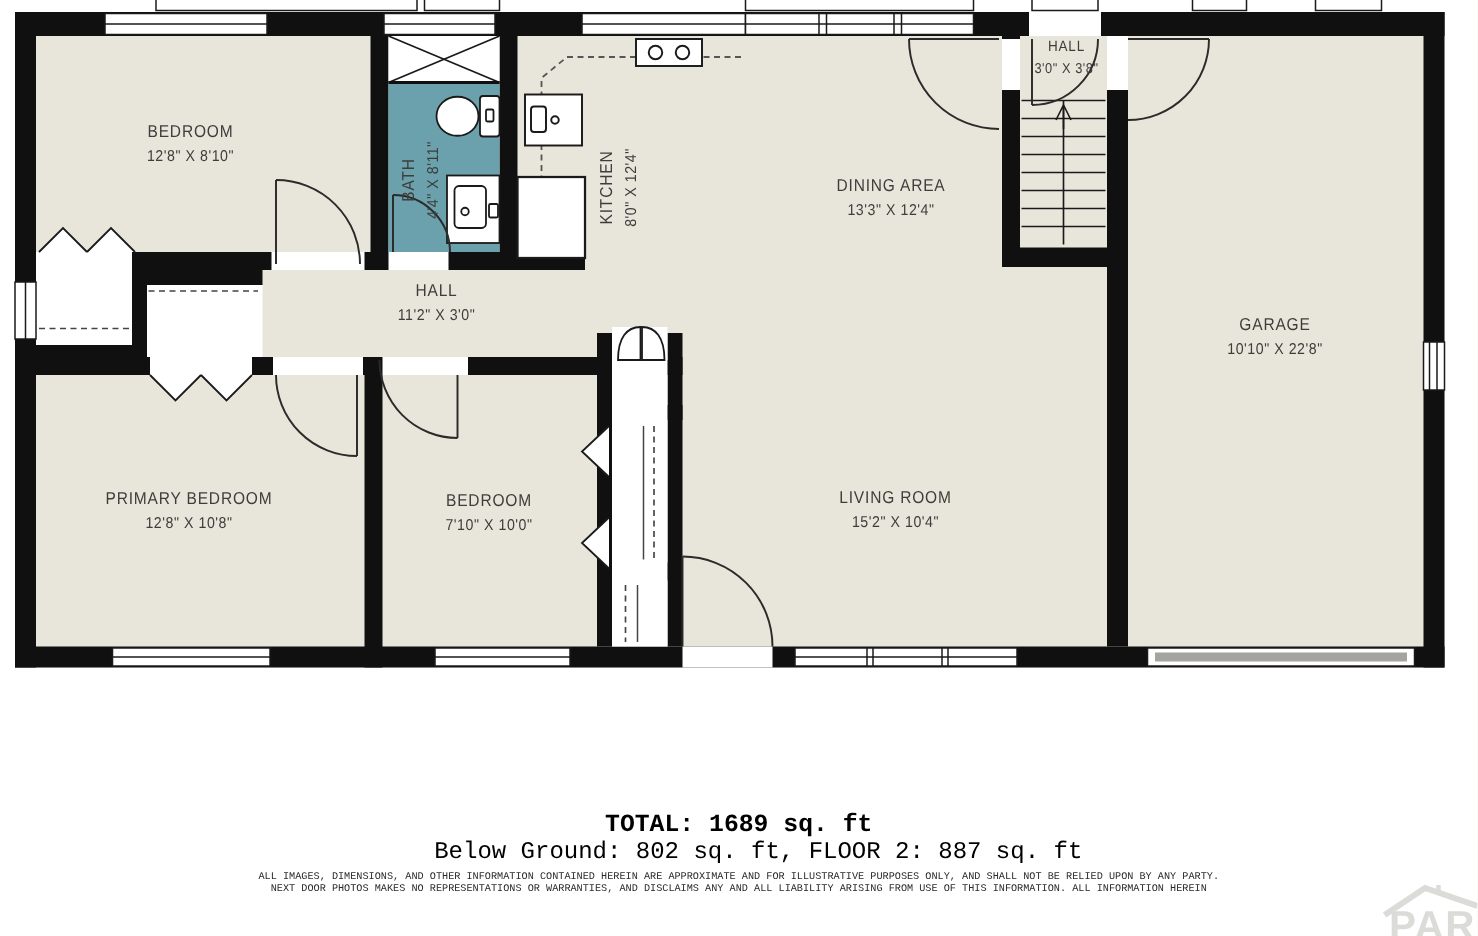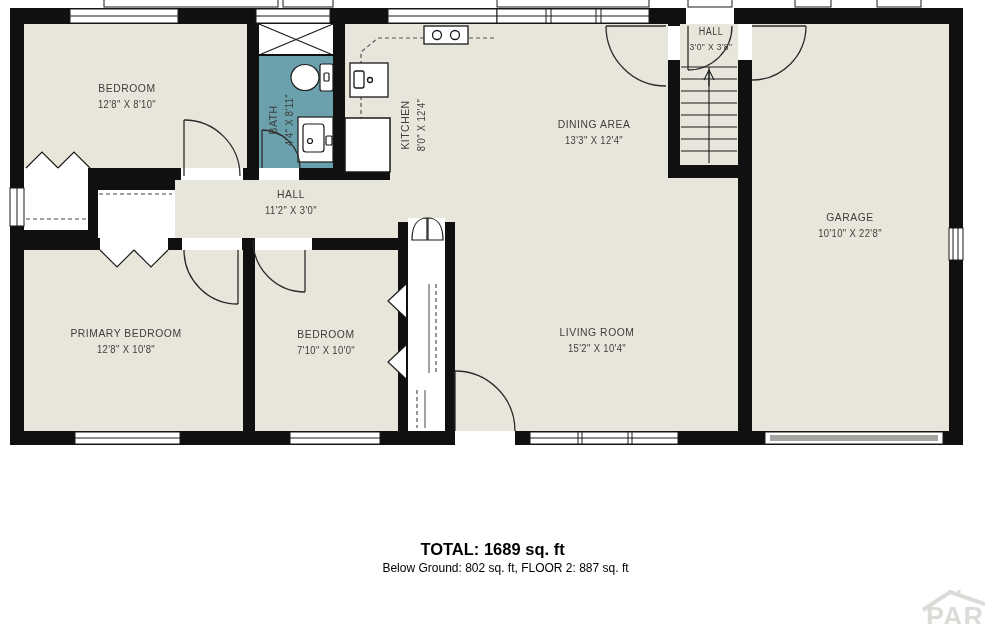--- a/index.html
+++ b/index.html
@@ -7,23 +7,23 @@
          font-family:"Liberation Sans",sans-serif;}
   .plan-svg{position:absolute;left:0;top:0;}
   .label{position:absolute;transform:translate(-50%,-50%) scaleX(.9);text-align:center;
          color:#3d3d3c;line-height:1.45;white-space:nowrap;}
   .label.v{transform:translate(-50%,-50%) rotate(-90deg) scaleX(.9);}
   .rname{font-size:11.5px;letter-spacing:.6px;font-weight:500;}
   .rdims{font-size:10.5px;letter-spacing:.4px;}
   .label.small .rname{font-size:10px;}
   .label.small .rdims{font-size:9.5px;}
   .summary{position:absolute;left:0;width:985px;top:540px;text-align:center;
-           font-family:Liberation Sans, sans-serif;color:#000;}
+           font-family:Liberation Mono, monospace;color:#000;}
   .total{font-size:16.5px;font-weight:bold;line-height:19px;}
-  .sub{font-size:12px;line-height:19px;margin-left:26px;}
+  .sub{font-size:16px;line-height:19px;margin-left:26px;}
   .fine{font-size:6.8px;line-height:1.2;color:#2a2a2a;margin-top:3px;}
   .watermark{position:absolute;right:-4px;bottom:-2px;}
 </style>
 </head>
 <body>
 
 <div class="stage">
 
   <svg class="plan-svg" width="985" height="470" viewBox="0 0 985 470">
 
@@ -267,20 +267,22 @@
   </div>
   <div class="label" style="left:597px;top:340px;">
     <div class="rname">LIVING ROOM</div>
     <div class="rdims">15'2" X 10'4"</div>
   </div>
 
   <div class="summary">
     <div class="total">TOTAL: 1689 sq. ft</div>
     <div class="sub">Below Ground: 802 sq. ft, FLOOR 2: 887 sq. ft</div>
     <div class="fine">
+      <div>ALL IMAGES, DIMENSIONS, AND OTHER INFORMATION CONTAINED HEREIN ARE APPROXIMATE AND FOR ILLUSTRATIVE PURPOSES ONLY, AND SHALL NOT BE RELIED UPON BY ANY PARTY.</div>
+      <div>NEXT DOOR PHOTOS MAKES NO REPRESENTATIONS OR WARRANTIES, AND DISCLAIMS ANY AND ALL LIABILITY ARISING FROM USE OF THIS INFORMATION. ALL INFORMATION HEREIN</div>
     </div>
   </div>
 
   <svg class="watermark" width="96" height="62" viewBox="0 0 96 62">
     <path d="M30,46 L57,28 L92,40" fill="none" stroke="#dbdbd8" stroke-width="4"></path>
     <line x1="66" y1="26" x2="66" y2="32" stroke="#dbdbd8" stroke-width="3"></line>
     <text x="33" y="62" font-family="Liberation Sans, sans-serif" font-size="27" font-weight="bold" fill="#dbdbd8" letter-spacing="1">PAR</text>
   </svg>
 
 </div>

